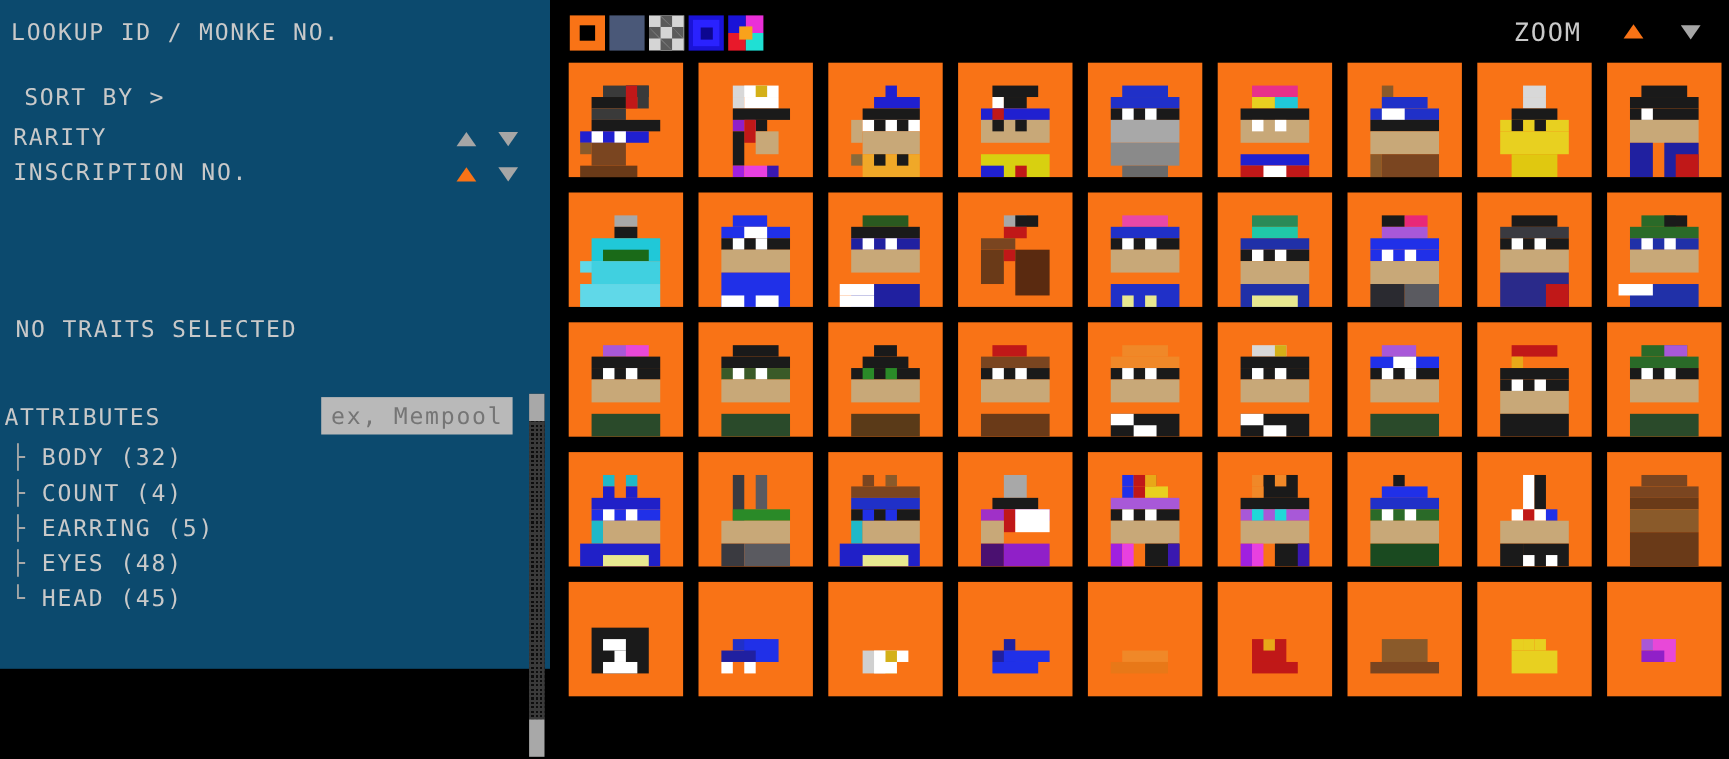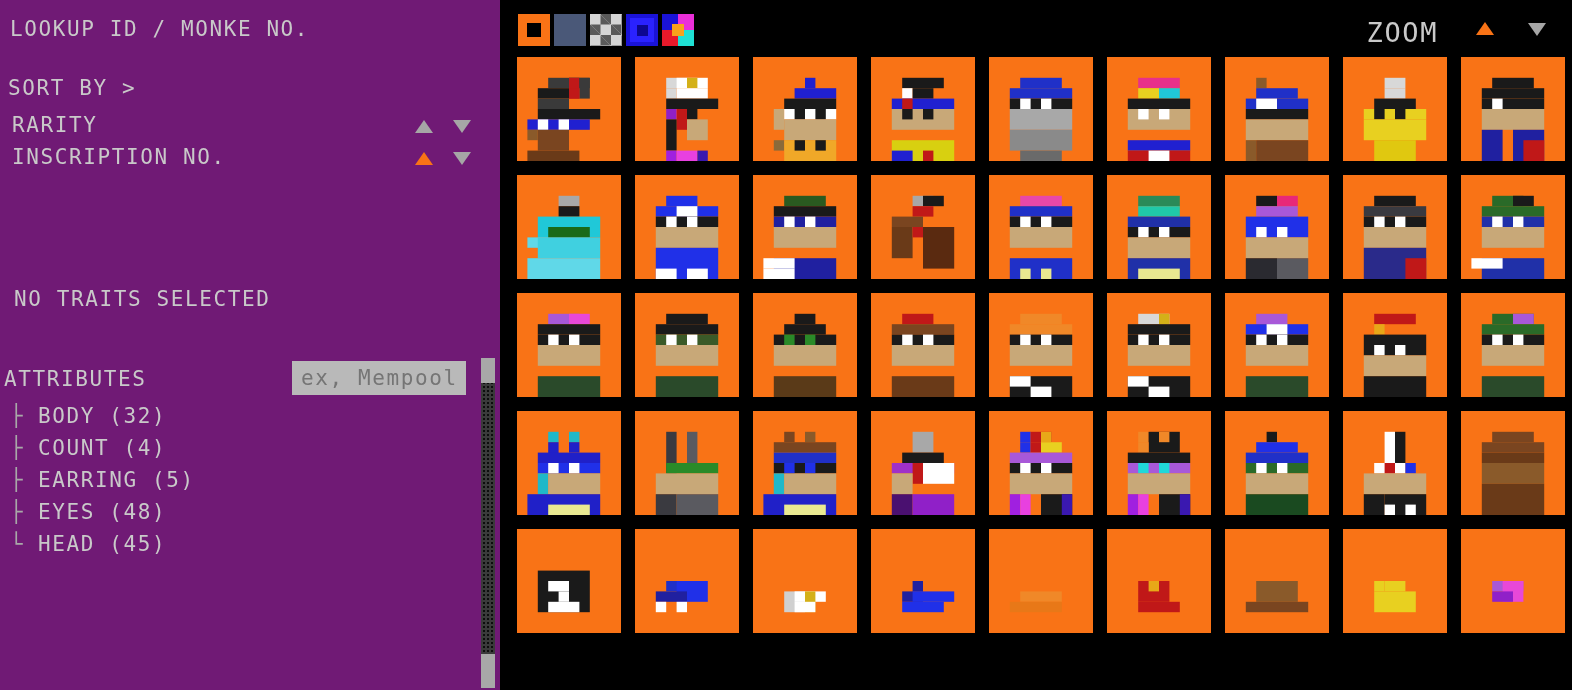--- a/index.html
+++ b/index.html
@@ -4,35 +4,35 @@
 <style>
   * { margin:0; padding:0; box-sizing:border-box; }
   html,body {
     width:1572px; height:690px;
     background:#000; overflow:hidden;
     font-family:"DejaVu Sans Mono","Liberation Mono",monospace;
   }
   #app { position:relative; width:1572px; height:690px; background:#000; }
 
   
-  #left-panel { position:absolute; left:0; top:0; width:500px; height:690px; background:#701a75; }
+  #left-panel { position:absolute; left:0; top:0; width:500px; height:608px; background:#0c4a6e; }
 
   .lbl { color:#c9c9c9; font-size:21px; letter-spacing:1.6px; white-space:nowrap; }
 
   #lookup-row { position:absolute; left:10px; top:13px; width:480px; height:34px; }
   #lookup-label { position:absolute; left:0; top:4px; }
   .txtbox {
     background:#b9b9b9; color:#141414; border:0;
     font-family:"DejaVu Sans Mono","Liberation Mono",monospace;
     font-size:21px; letter-spacing:1.6px; padding:4px 9px 5px 9px;
     height:34px; line-height:25px; display:block;
   }
   #lookup-input { position:absolute; left:361px; top:0; width:129px; }
 
-  #sortby-label { position:absolute; left:8px; top:76px;text-align:right; }
+  #sortby-label { position:absolute; left:22px; top:76px;text-align:right; }
   .sort-row { position:absolute; left:12px; width:478px; height:32px; }
   .sort-name { position:absolute; left:0; top:1px; }
   .arr { position:absolute; width:0; height:0; cursor:pointer; }
   .arr-up { border-left:9px solid transparent; border-right:9px solid transparent; border-bottom:13px solid #a6a6a6; }
   .arr-dn { border-left:9px solid transparent; border-right:9px solid transparent; border-top:13px solid #a6a6a6; }
   .arr-up.on { border-bottom-color:#f97316; }
   .arr-a { left:403px; top:8px; }
   .arr-b { left:441px; top:8px; }
 
   #filters-row { position:absolute; left:10px; top:228px; width:480px; height:30px; }
@@ -88,21 +88,21 @@
   #ic-color i:nth-child(2){ background:#ea2fd8; }
   #ic-color i:nth-child(3){ background:#e8192a; }
   #ic-color i:nth-child(4){ background:#1fe0d4; }
   #ic-color::after { content:""; position:absolute; left:10px; top:10px; width:12px; height:12px; background:#f9a21b; }
 
   #header-title {
     position:absolute; left:0; right:0; top:14px; text-align:center;
     color:#c9c9c9; font-size:23px; letter-spacing:2.6px;
   }
   #zoom-ctl { position:absolute; right:16px; top:14px; height:30px; }
-  #zoom-label { position:absolute; right:118px; top:3px; color:#c9c9c9; font-size:27px; letter-spacing:1.6px; }
+  #zoom-label { position:absolute; right:118px; top:3px; color:#c9c9c9; font-size:23px; letter-spacing:1.6px; }
   #zoom-up { position:absolute; right:62px; top:8px; }
   #zoom-dn { position:absolute; right:10px; top:9px; }
 
   
   #grid {
     position:absolute; left:517px; top:57px;
     width:1070px; height:640px;
     display:grid; grid-template-columns:repeat(9,104px);
     grid-auto-rows:104px; gap:14px;
   }

